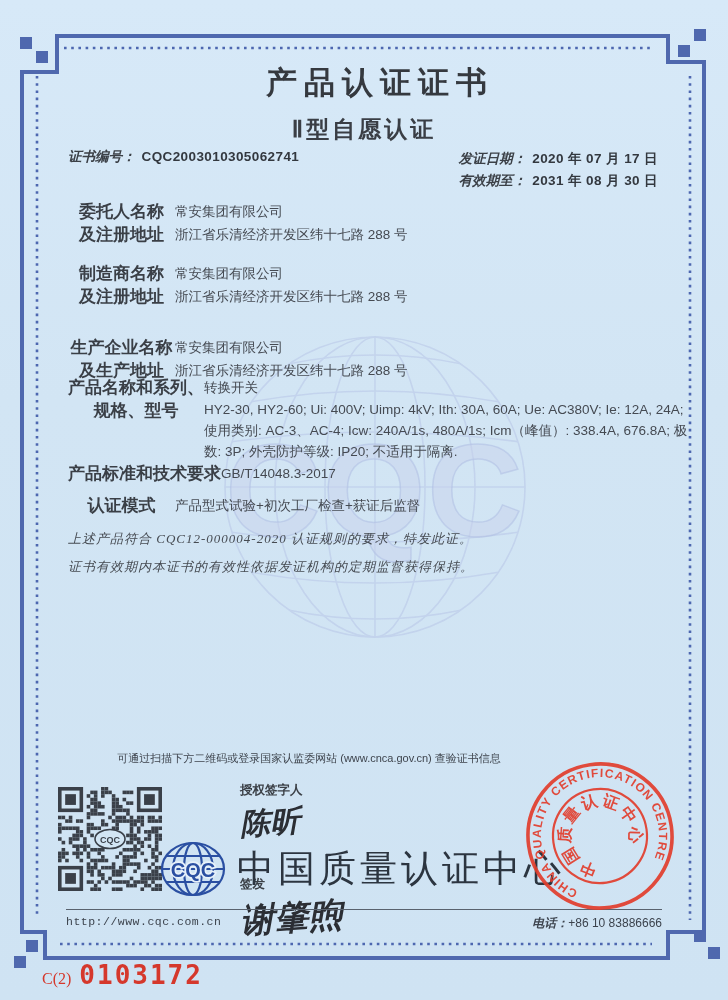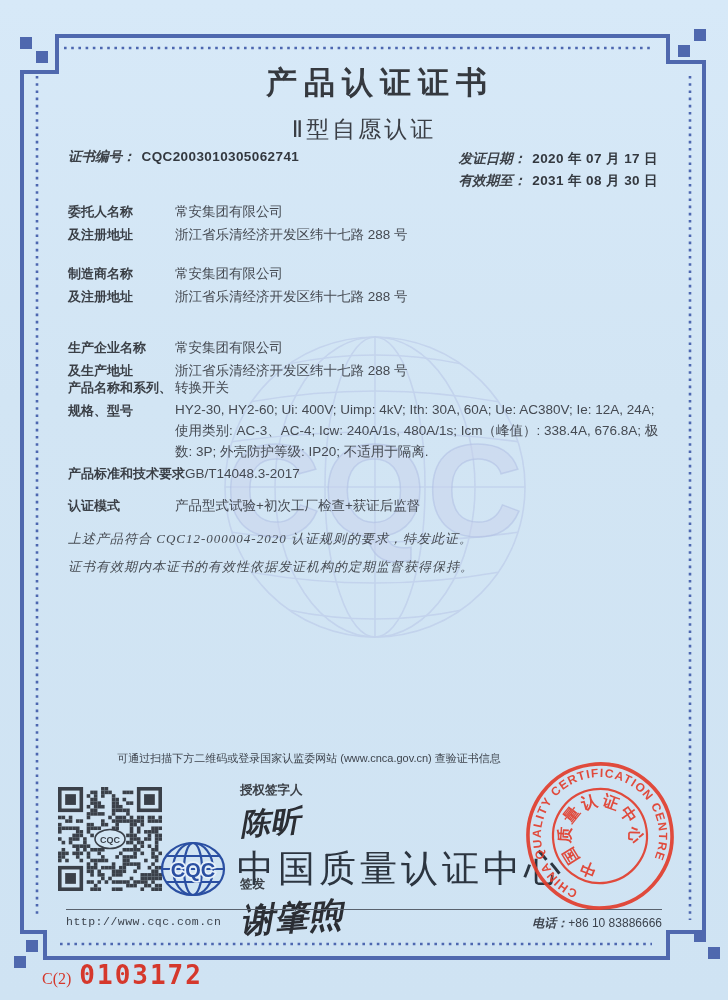--- a/index.html
+++ b/index.html
@@ -2,29 +2,29 @@
 <html><head>
 <meta charset="utf-8">
 <style>
   html,body{margin:0;padding:0;}
   body{width:728px;height:1000px;overflow:hidden;font-family:"Liberation Sans",sans-serif;}
   .page{position:relative;width:728px;height:1000px;background:linear-gradient(180deg,#d7e9f8 0%,#d2e5f4 40%,#cfe3f3 100%);overflow:hidden;}
   .frame{position:absolute;inset:0;pointer-events:none;}
   .watermark{position:absolute;left:218px;top:330px;opacity:.85;}
   .header{position:absolute;left:0;top:62px;width:100%;text-align:center;color:#35393f;}
   .title{font-size:31px;font-weight:bold;letter-spacing:7px;padding-left:32px;}
-  .subtitle{font-size:23px;font-weight:400;letter-spacing:3px;margin-top:10px;color:#3a3e45;text-align:center;}
+  .subtitle{font-size:23px;font-weight:700;letter-spacing:3px;margin-top:10px;color:#3a3e45;text-align:center;}
   .kai{font-family:Liberation Serif, serif;}
   .meta{position:absolute;top:148px;left:68px;right:64px;font-size:13.5px;color:#3b4047;}
   .meta .certno{position:absolute;left:0;top:0;}
   .meta .dates{position:absolute;right:6px;top:0;line-height:22px;}
   .meta .lbl{font-weight:bold;font-style:italic;margin-right:6px;}
   .meta .val{font-weight:600;color:#33383f;letter-spacing:.4px;}
   .fieldgroup{position:absolute;left:68px;width:594px;display:flex;line-height:23px;font-size:13.5px;color:#454a52;}
-  .fieldgroup .labels{flex:0 0 107px;font-weight:bold;color:#3a3f46;white-space:nowrap;font-size:13px;}
+  .fieldgroup .labels{flex:0 0 107px;font-weight:bold;color:#3a3f46;white-space:nowrap;font-size:17px;text-align:center;}
   .fieldgroup .values{flex:1;min-width:0;}
   .spec{line-height:21px;width:490px;}
   .statement{position:absolute;left:68px;font-size:13px;font-style:italic;letter-spacing:1px;color:#464b52;font-family:"Liberation Serif","DejaVu Serif",serif;}
   .qr-note{position:absolute;left:66px;top:751px;width:486px;text-align:center;font-size:11px;color:#3e444d;}
   .qr-wrap{position:absolute;left:58px;top:787px;width:104px;height:104px;}
   .sign-block{position:absolute;left:240px;top:782px;display:flex;gap:34px;color:#3b4047;flex-direction:column;}
   .sign-col .sig-label{font-size:12.5px;font-weight:bold;}
   .signature{font-family:"Liberation Serif","DejaVu Serif",serif;font-style:italic;font-weight:bold;color:#2b2e34;transform:rotate(-4deg);margin-top:2px;}
   .signature.s1{font-size:30px;}
   .signature.s2{font-size:34px;}

